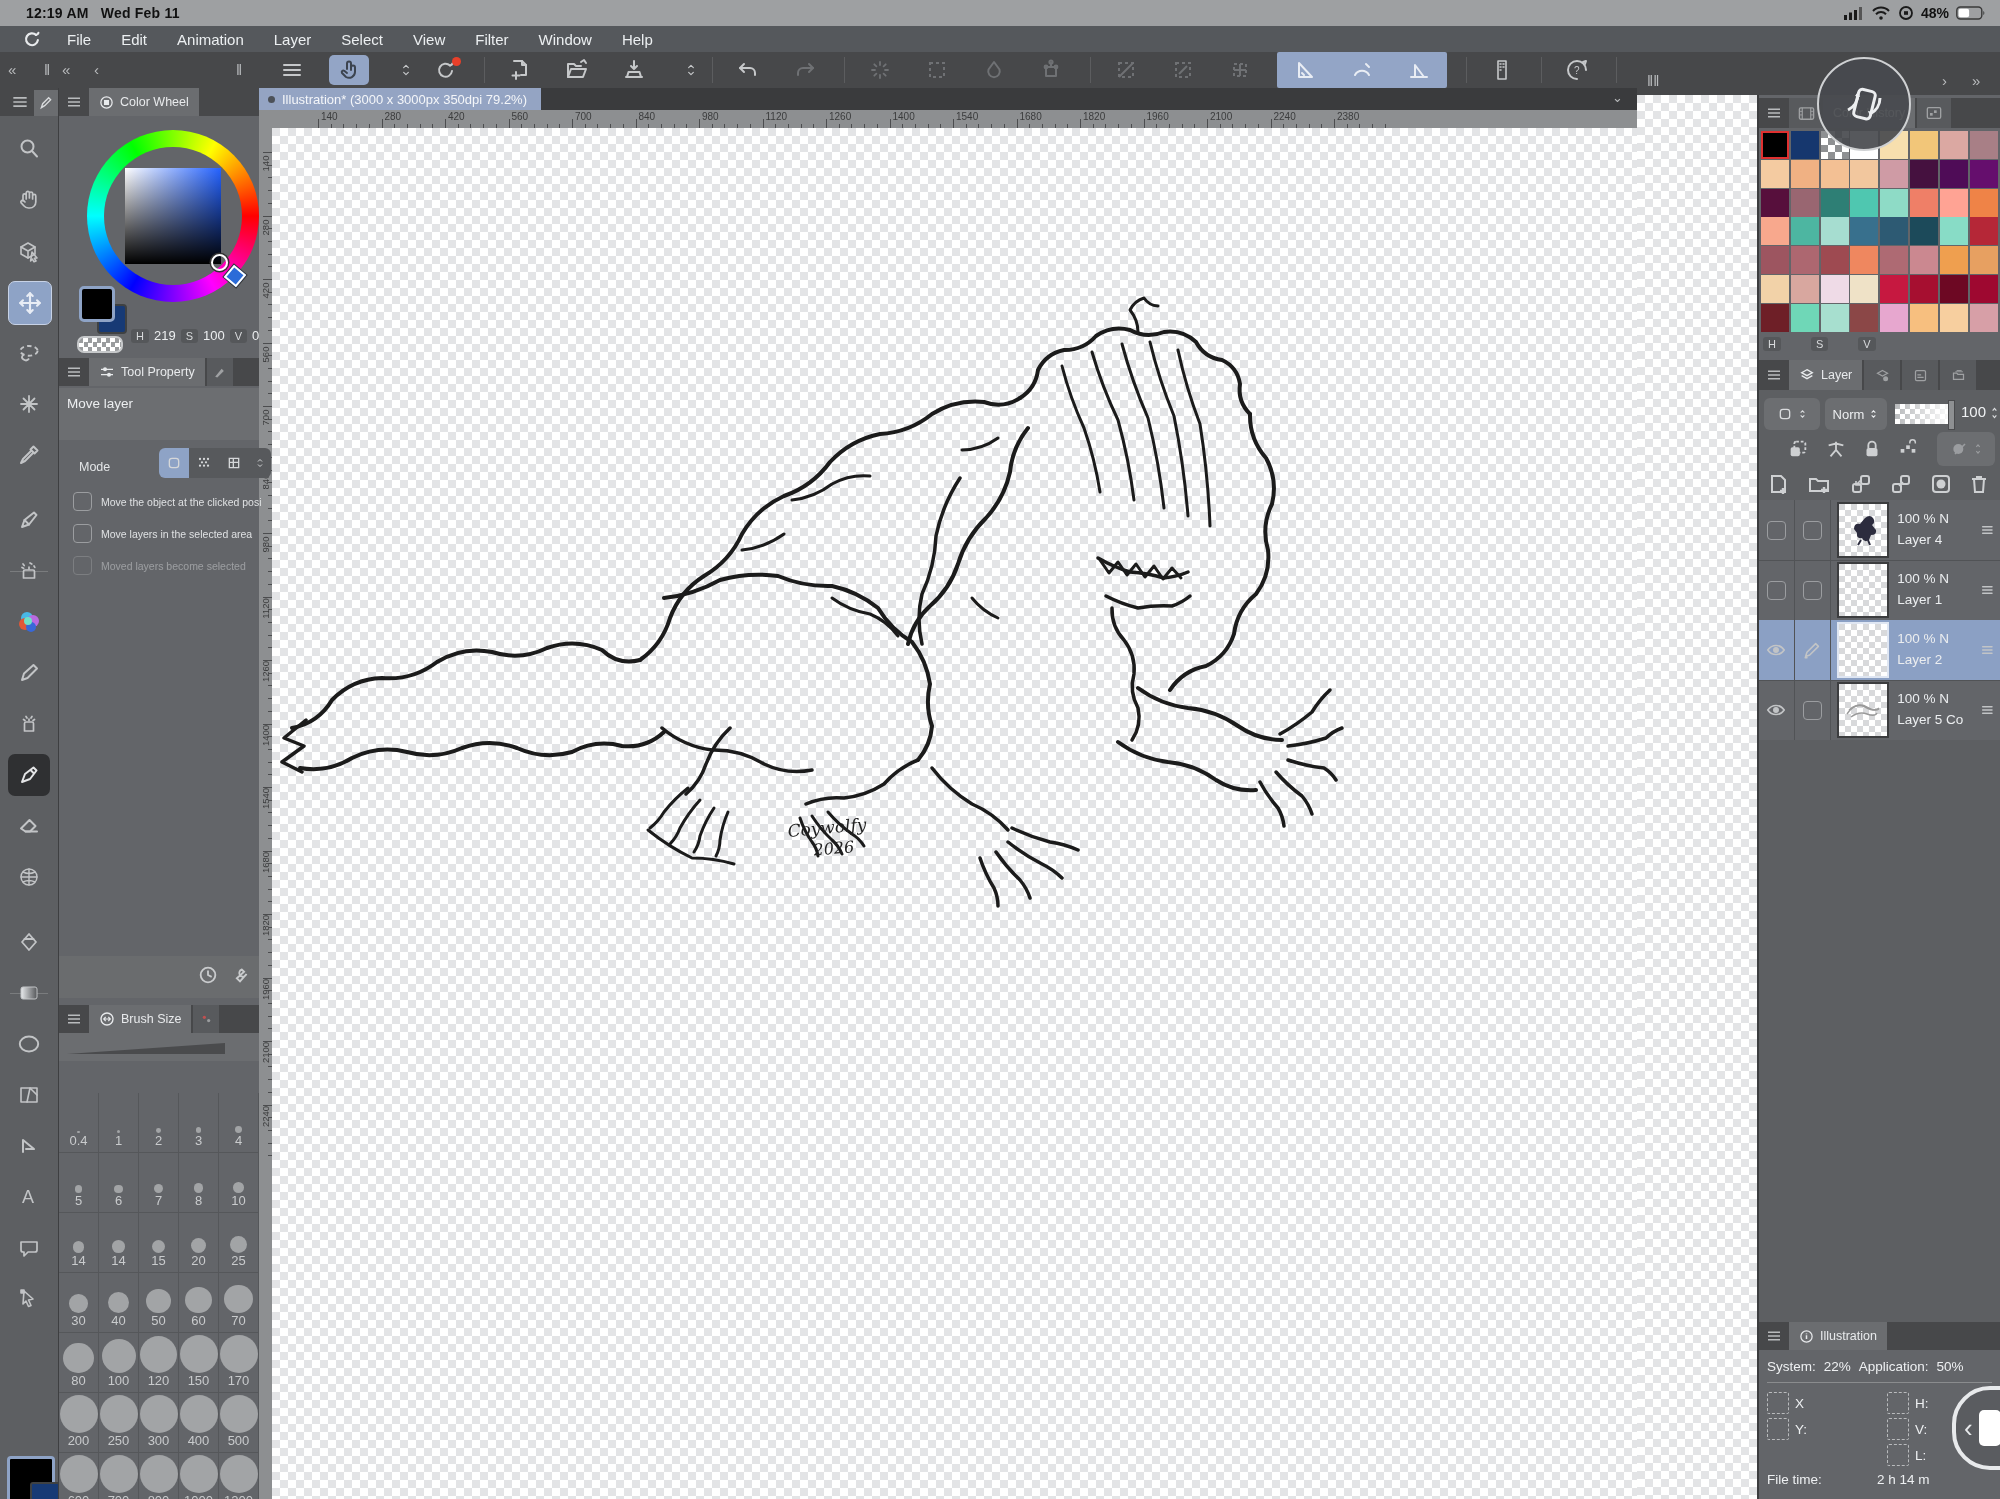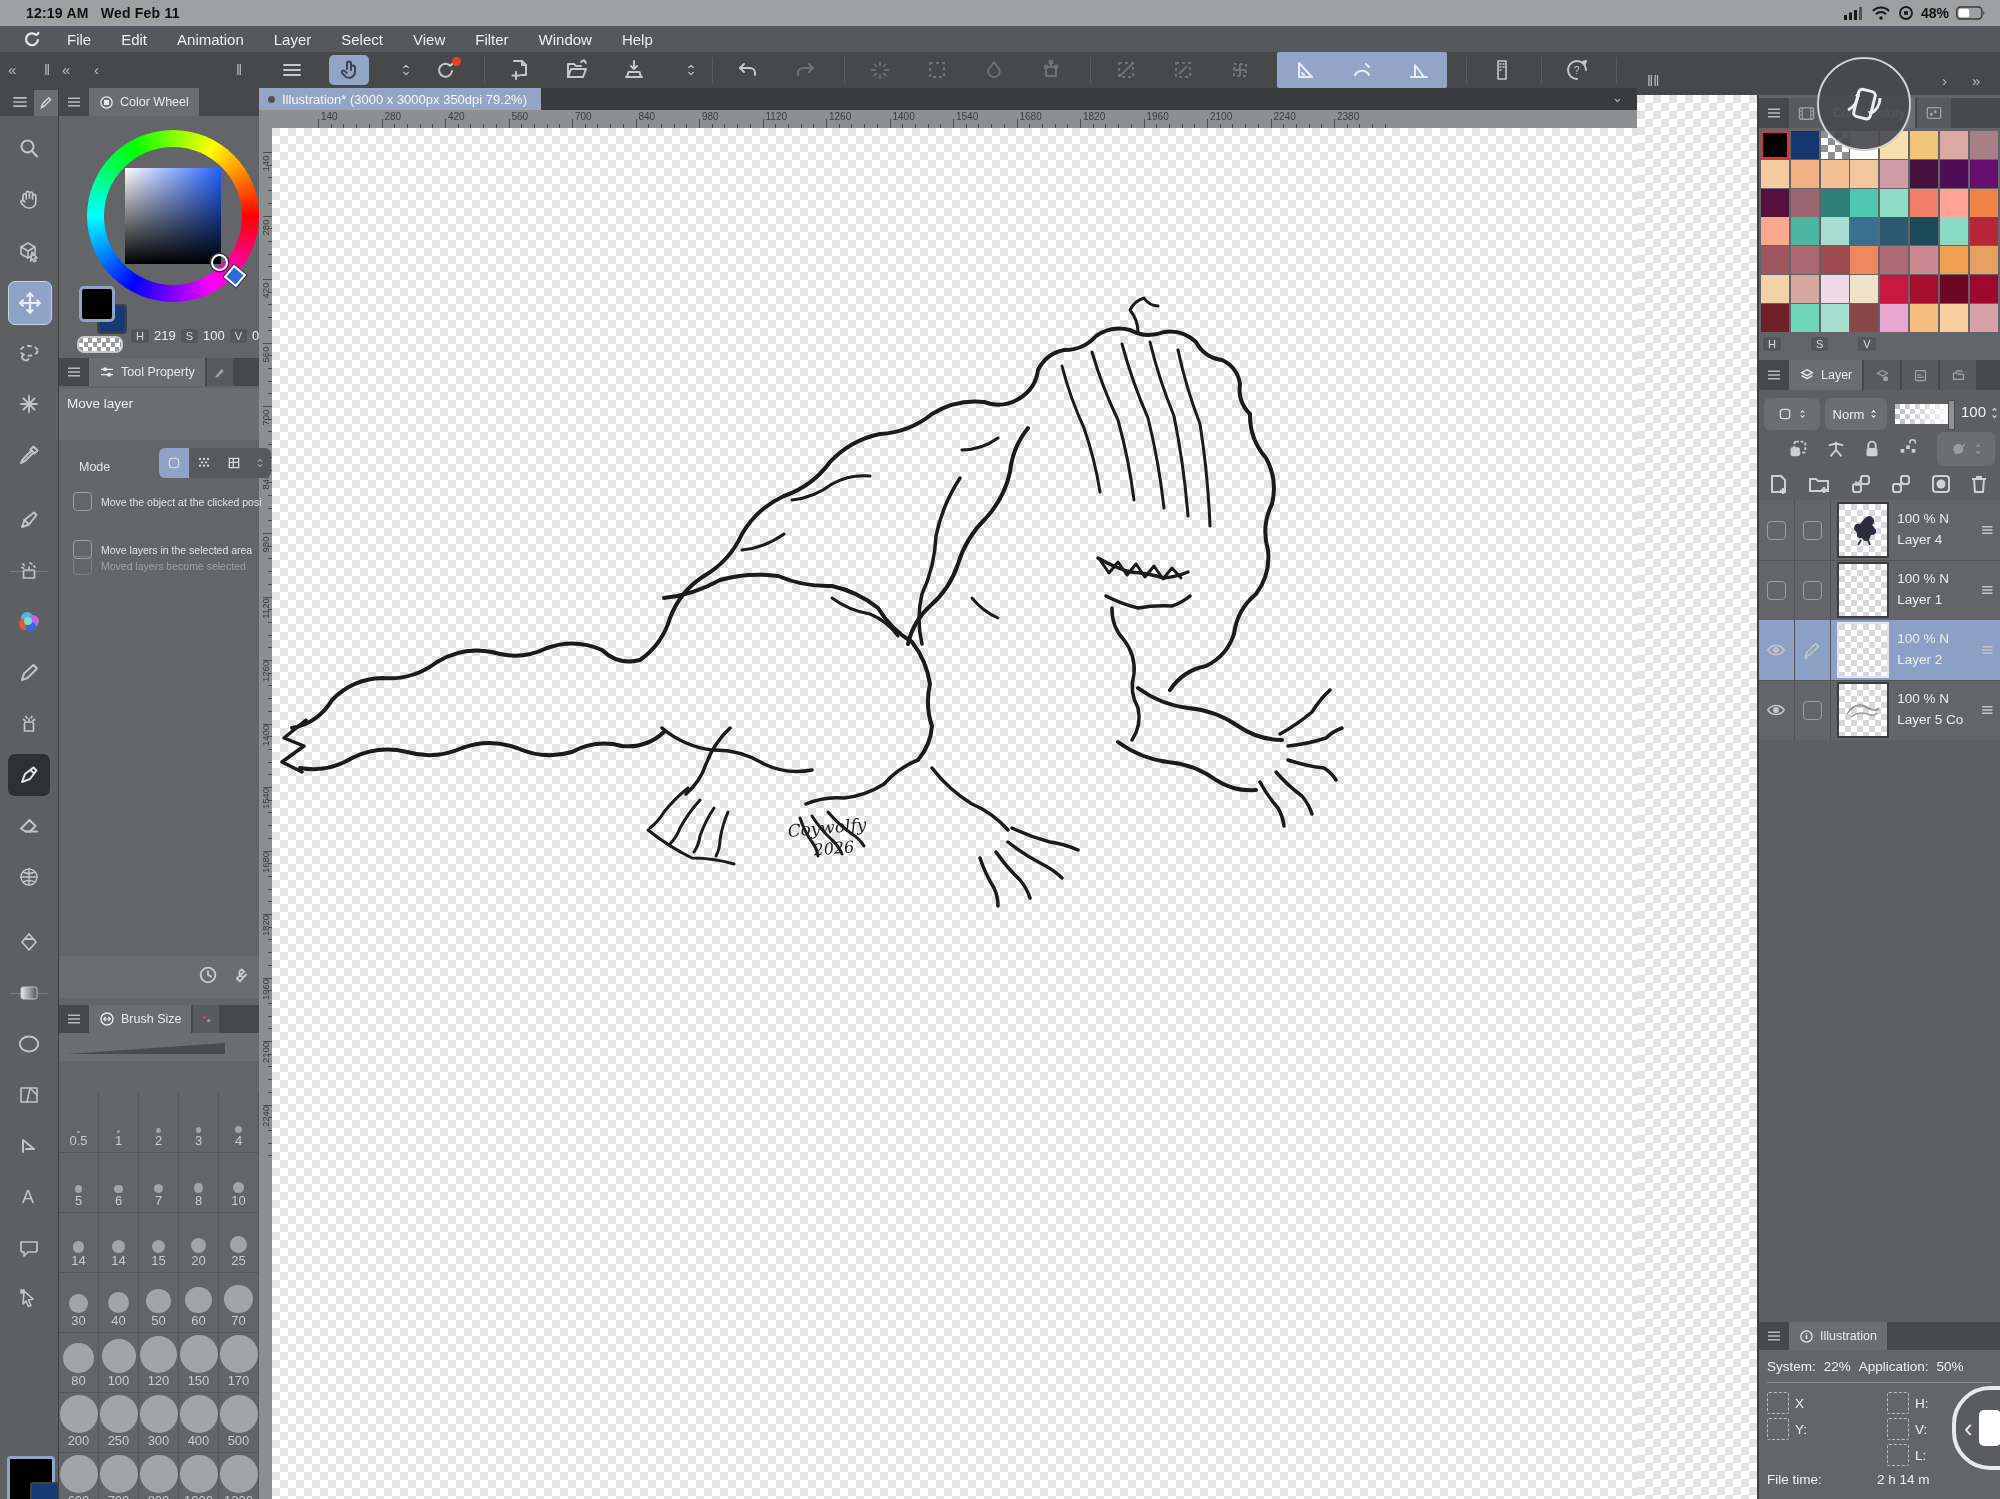--- a/index.html
+++ b/index.html
@@ -828,21 +828,21 @@
     <div class="modebtn" style="width:22px">
       <svg width="12" height="16" viewBox="0 0 24 24">
           <path d="M8 9l4-4 4 4M8 15l4 4 4-4" fill="none" stroke="currentColor" stroke-width="2"></path>
         </svg>
       </div>
   </div>
   <div class="chkrow" style="left:14px;top:404px">
     <span class="chk"></span>
     <span>Move the object at the clicked posi</span>
   </div>
-  <div class="chkrow" style="left:14px;top:452px">
+  <div class="chkrow" style="left:14px;top:436px">
     <span class="chk"></span>
     <span>Move layers in the selected area</span>
   </div>
   <div class="chkrow dis" style="left:14px;top:468px">
     <span class="chk"></span>
     <span>Moved layers become selected</span>
   </div>
   <div class="abs" style="left:0;top:868px;width:200px;height:42px;background:#6a6c6e">
     <span class="abs" style="left:138px;top:8px;color:#c9cbcd">
       <svg width="22" height="22" viewBox="0 0 24 24">
@@ -879,21 +879,21 @@
   </div>
   <div id="brushpanel" class="abs" style="left:0;top:945px;width:200px;height:466px">
     <div class="abs" style="left:0;top:0;width:200px;height:28px;background:#6b6d70">
       <svg width="200" height="28" viewBox="0 0 200 28">
           <path d="M8 21L166 10v11z" fill="#4a4b4d"></path>
         </svg>
     </div>
     <div id="brushgrid">
         <div class="bcell" style="left: 0px; top: 0px;">
           <div class="bdot" style="width: 2.40416px; height: 2.40416px;"></div>
-          <div class="lab">0.5</div>
+          <div class="lab">0.4</div>
         </div>
         <div class="bcell" style="left: 40px; top: 0px;">
           <div class="bdot" style="width: 3.4px; height: 3.4px;"></div>
           <div class="lab">1</div>
         </div>
         <div class="bcell" style="left: 80px; top: 0px;">
           <div class="bdot" style="width: 4.80833px; height: 4.80833px;"></div>
           <div class="lab">2</div>
         </div>
         <div class="bcell" style="left: 120px; top: 0px;">

